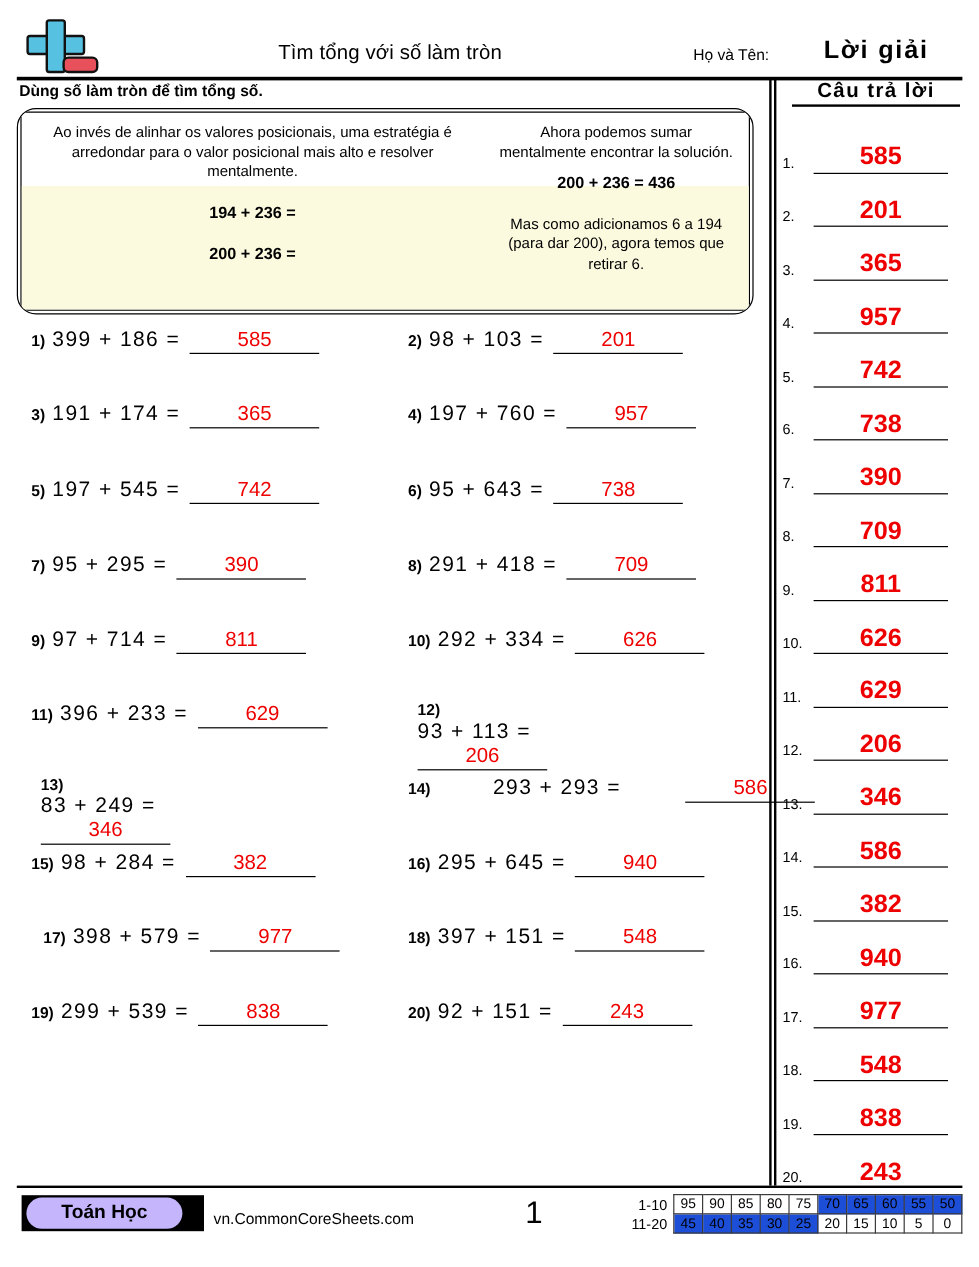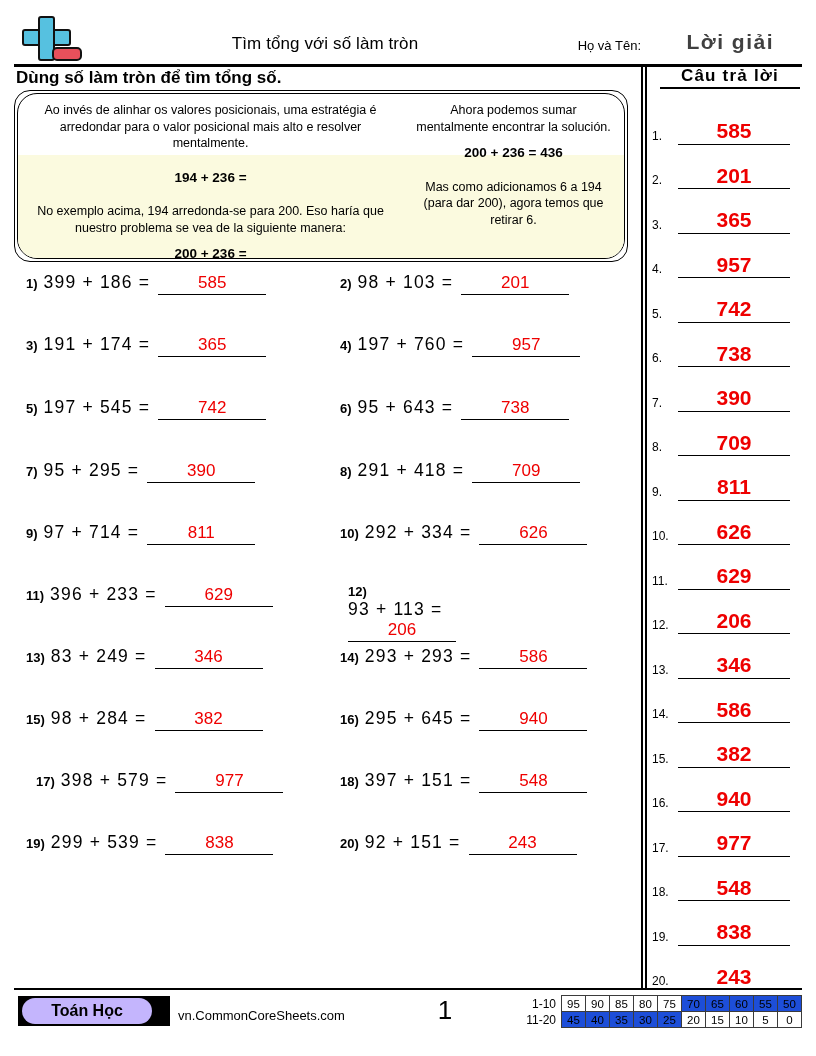--- a/index.html
+++ b/index.html
@@ -66,36 +66,36 @@
     position: absolute;
     right: 175px; top: 38px;
     font-size: 13px;
     white-space: nowrap;
   }
   .name-value {
     position: absolute;
     right: 42px; top: 30px;
     font-size: 21px;
     font-weight: bold;
-    color: #404040;
+    color: #000000;
     letter-spacing: 1.5px;
     white-space: nowrap;
   }
   .header-rule {
     position: absolute;
     left: 14px; top: 64px;
     width: 788px; height: 3px;
     background: #000;
   }
 
   
   .subtitle {
     position: absolute;
     left: 16px; top: 68px;
-    font-size: 17px;
+    font-size: 13px;
     font-weight: bold;
   }
   .answers-heading {
     position: absolute;
     left: 660px; top: 66px;
     width: 140px;
     text-align: center;
     font-size: 17px;
     font-weight: bold;
     letter-spacing: 1.2px;
@@ -122,21 +122,21 @@
     border-radius: 16px;
     box-sizing: border-box;
     background: #ffffff;
     overflow: hidden;
   }
   .info-box-inner {
     position: absolute;
     left: 2px; top: 2px;
     width: 608px; height: 166px;
     border: 1px solid #000;
-    border-radius: 20px;
+    border-radius: 2px;
     box-sizing: border-box;
     overflow: hidden;
     background: #ffffff;
   }
   .info-tint {
     position: absolute;
     left: 0; top: 61px;
     width: 606px; height: 105px;
     background: #fbfadf;
   }
@@ -295,21 +295,20 @@
 <div class="divider"></div>
 
 <div class="info-box">
   <div class="info-box-inner">
     <div class="info-tint"></div>
     <div class="info-col left">
       <p class="info-p">Ao invés de alinhar os valores posicionais, uma estratégia é arredondar para o valor posicional mais alto e resolver mentalmente.</p>
       <div class="sp-lg"></div>
       <p class="info-eq">194 + 236 =</p>
       <div class="sp-lg"></div>
-      <p class="info-p">No exemplo acima, 194 arredonda-se para 200. Eso haría que nuestro problema se vea de la siguiente manera:</p>
       <p class="info-eq">200 + 236 =</p>
     </div>
     <div class="info-col right">
       <p class="info-p">Ahora podemos sumar mentalmente encontrar la solución.</p>
       <p class="info-eq">200 + 236 = 436</p>
       <div class="sp-lg"></div>
       <p class="info-p">Mas como adicionamos 6 a 194 (para dar 200), agora temos que retirar 6.</p>
 
     </div>
   </div>
@@ -369,26 +368,26 @@
     <div class="prob" style="left: 16px; top: 312px;">
       <span class="prob-num">11)</span>
       <span class="prob-expr">396 + 233 =</span>
       <span class="prob-ans">629</span>
     </div>
     <div class="prob" style="left: 330px; top: 312px; flex-direction: column;">
       <span class="prob-num">12)</span>
       <span class="prob-expr">93 + 113 =</span>
       <span class="prob-ans">206</span>
     </div>
-    <div class="prob" style="left: 16px; top: 374px;">
+    <div class="prob" style="left: 16px; top: 374px; flex-direction: column;">
       <span class="prob-num">13)</span>
       <span class="prob-expr">83 + 249 =</span>
       <span class="prob-ans">346</span>
     </div>
-    <div class="prob" style="left: 330px; top: 374px;">
+    <div class="prob" style="left: 330px; top: 374px; gap: 46px;">
       <span class="prob-num">14)</span>
       <span class="prob-expr">293 + 293 =</span>
       <span class="prob-ans">586</span>
     </div>
     <div class="prob" style="left: 16px; top: 436px;">
       <span class="prob-num">15)</span>
       <span class="prob-expr">98 + 284 =</span>
       <span class="prob-ans">382</span>
     </div>
     <div class="prob" style="left: 330px; top: 436px;">

